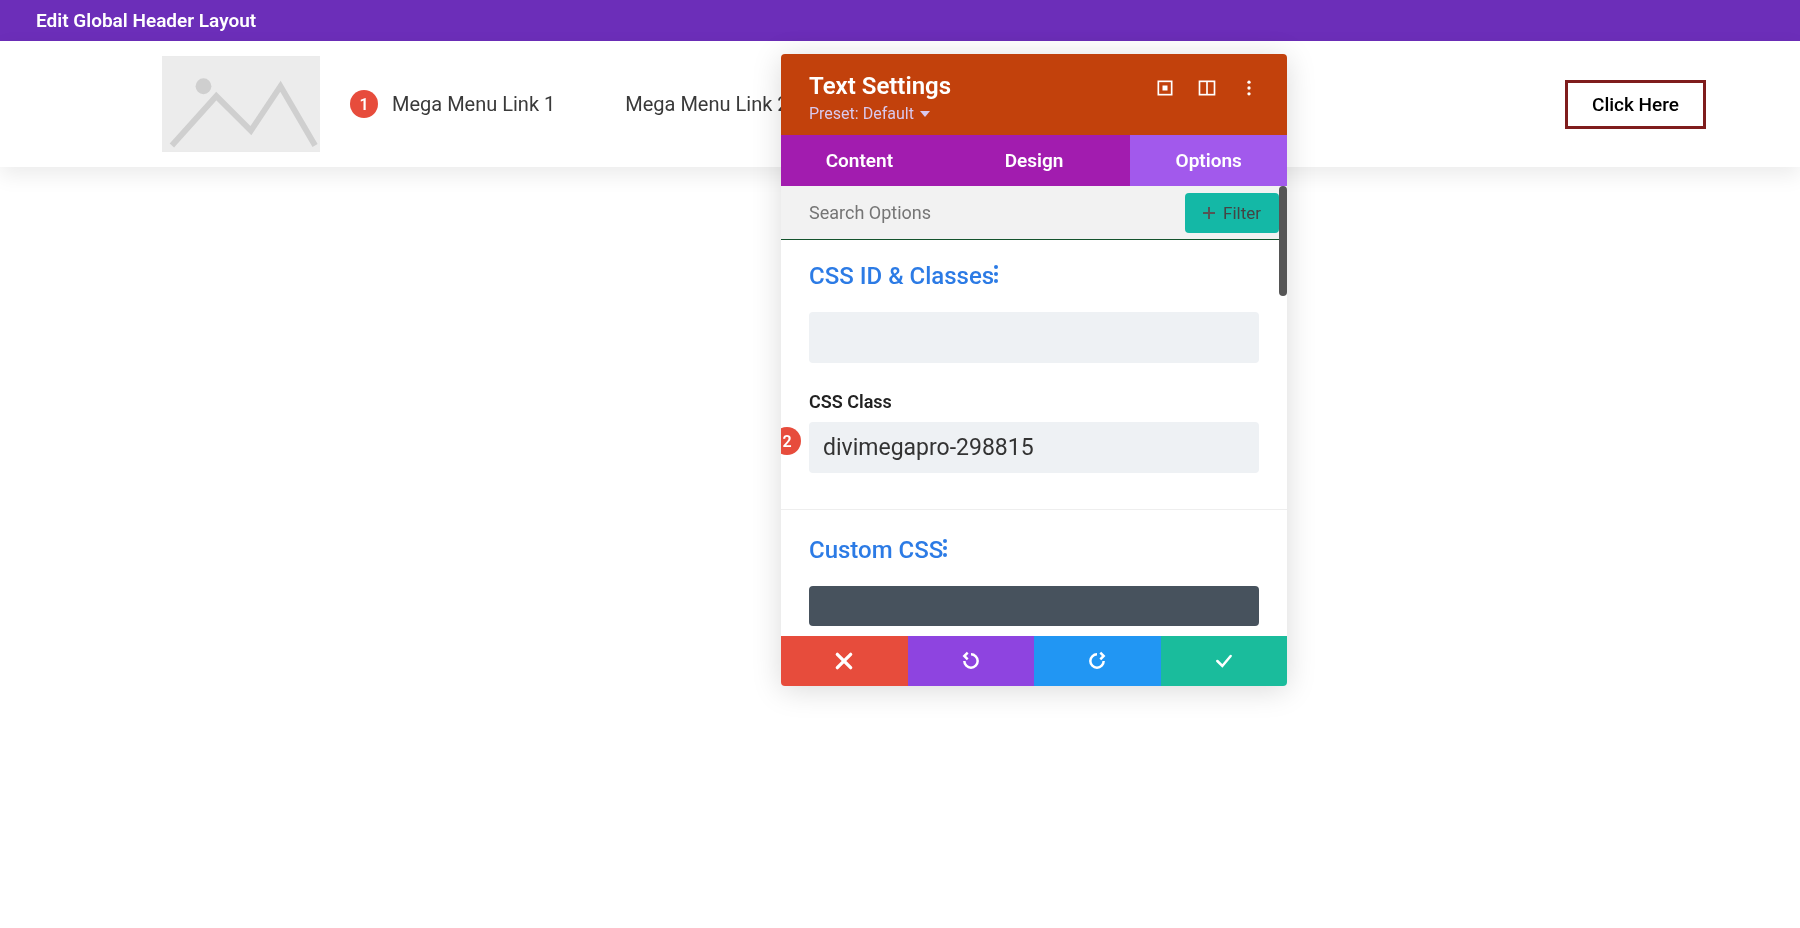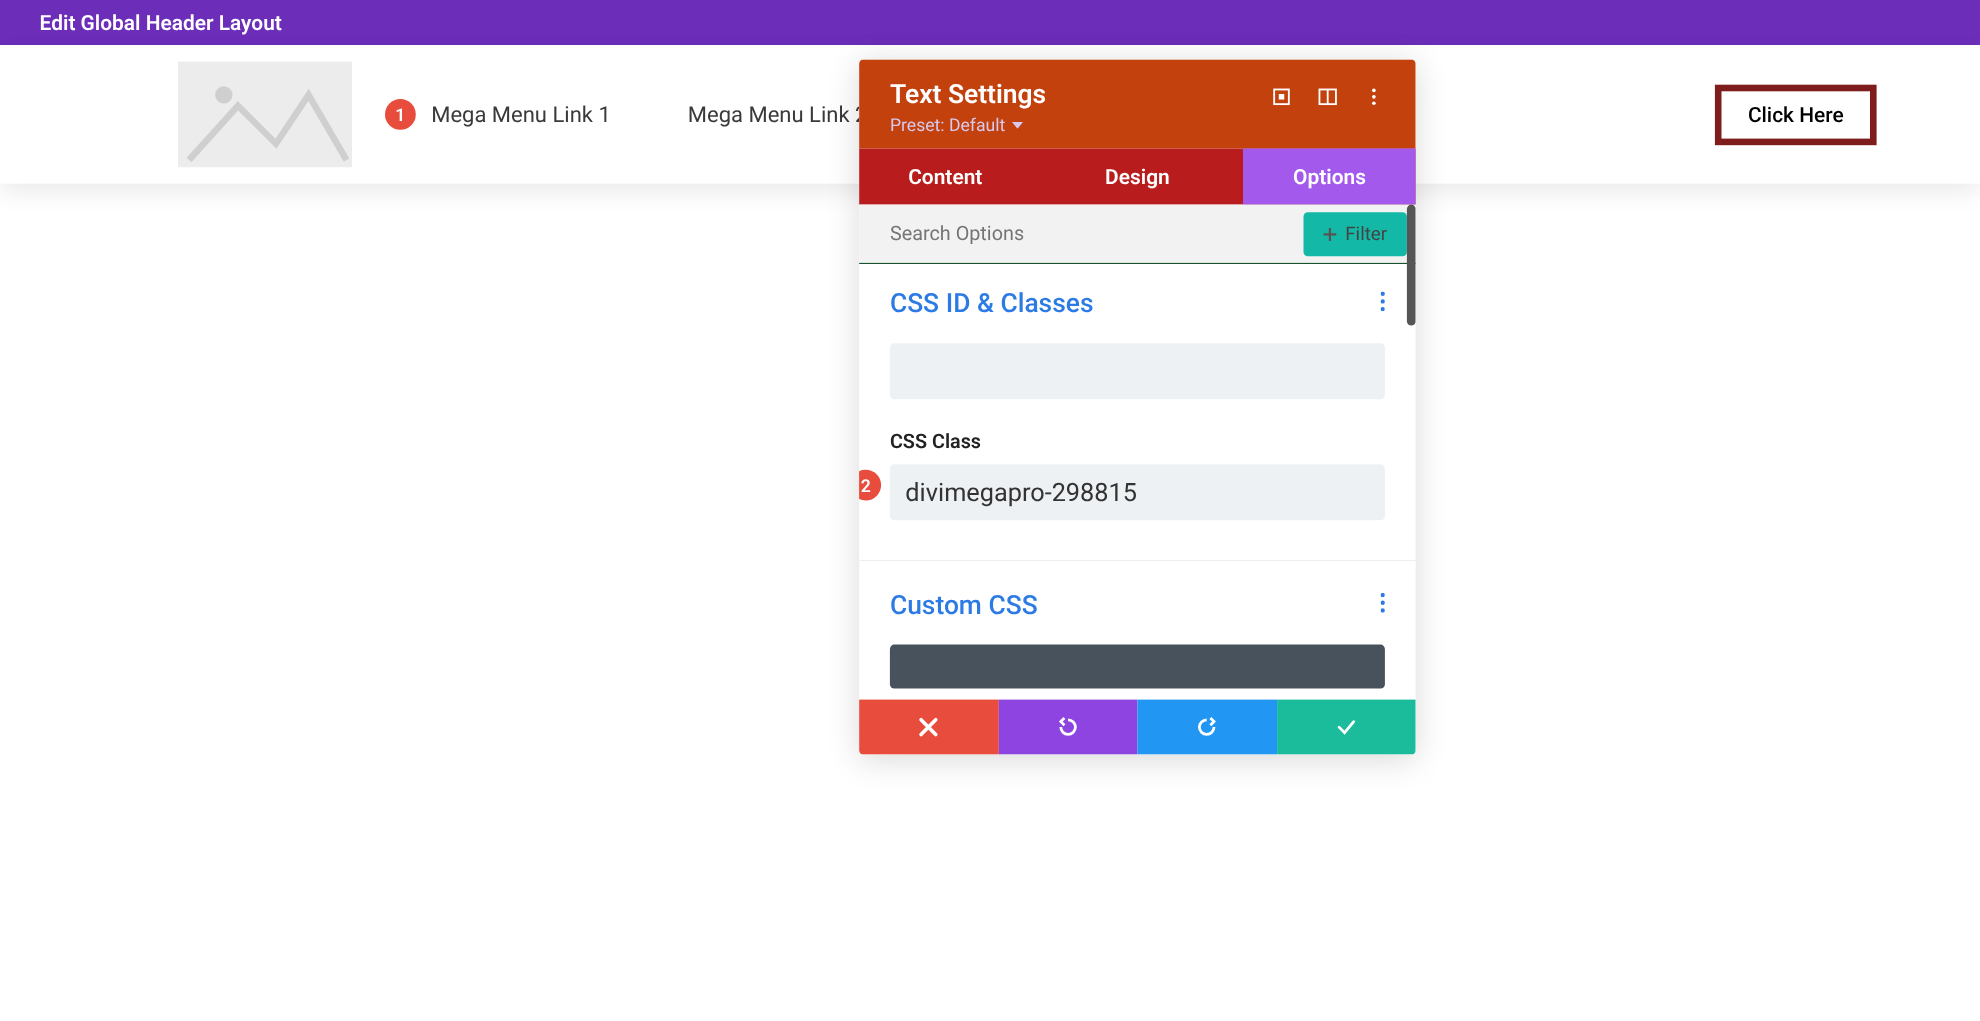--- a/index.html
+++ b/index.html
@@ -39,21 +39,21 @@
 .menu-link { color: #3a3a3a; font-size: 20px; display: flex; align-items: center; gap: 14px; }
 
 .badge {
   width: 28px; height: 28px; border-radius: 50%;
   background: #e74c3c; color: #fff; font-size: 16px; font-weight: 600;
   display: inline-flex; align-items: center; justify-content: center;
 }
 
 .click-here-btn {
   position: absolute; right: 94px;
-  border: 6px solid #7f1d1d; background: #fff; padding: 10px 24px;
+  border: 3px solid #7f1d1d; background: #fff; padding: 10px 24px;
   font-size: 19px; font-weight: 500; cursor: pointer;
 }
 
 .panel {
   position: absolute;
   top: 54px; left: 781px;
   width: 506px;
   background: #fff;
   box-shadow: 0 4px 30px rgba(0,0,0,0.15);
   border-radius: 4px;
@@ -63,39 +63,39 @@
 .panel-header {
   background: #c2410c; color: #fff;
   padding: 18px 28px 12px;
   display: flex; justify-content: space-between; align-items: flex-start;
 }
 .panel-title { font-size: 24px; font-weight: 600; margin-bottom: 4px; }
 .panel-preset { font-size: 16px; color: #d9c9ee; display: flex; align-items: center; gap: 6px; }
 .panel-header-icons { display: flex; gap: 22px; align-items: center; padding-top: 6px; }
 .panel-header-icons svg { width: 20px; height: 20px; cursor: pointer; }
 
-.tabs { display: flex; background: #b91c1c; gap: 18px; }
+.tabs { display: flex; background: #a21caf; gap: 18px; }
 .tab { flex: 1; text-align: center; padding: 14px 0; color: #fff; font-size: 19px; font-weight: 600; cursor: pointer; }
 .tab.active { background: #a259ec; }
 
 .search-row { display: flex; align-items: center; background: #f2f2f2; border-bottom: 1px solid #14532d; position: relative; }
 .search-input {
   flex: 1; border: none; background: transparent; padding: 16px 28px;
   font-size: 18px; color: #888; outline: none;
 }
 .filter-btn {
   background: #14b8a6; padding: 10px 18px; margin-right: 8px;
   font-size: 17px; color: #444; display: flex; align-items: center; gap: 8px;
   cursor: pointer; border-radius: 4px;
 }
 .scrollbar-thumb { position: absolute; right: 0; top: 0; width: 8px; height: 110px; background: #555; border-radius: 4px; }
 
 .panel-body { padding: 22px 28px 10px; position: relative; }
 
-.section-title { color: #2c7be5; font-size: 24px; font-weight: 500; margin-bottom: 22px; display: flex; justify-content: space-between; align-items: center; }
+.section-title { color: #2c7be5; font-size: 24px; font-weight: 500; margin-bottom: 22px; display: flex; align-items: center; }
 .section-menu { color: #2c7be5; font-size: 20px; cursor: pointer; }
 
 .field-label { font-size: 18px; font-weight: 600; color: #222; margin-bottom: 10px; }
 .field-input {
   width: 100%; background: #eef1f4; border: none; border-radius: 4px;
   padding: 12px 14px; font-size: 23px; color: #333; outline: none;
   margin-bottom: 28px;
 }
 
 .css-class-wrap { position: relative; }

